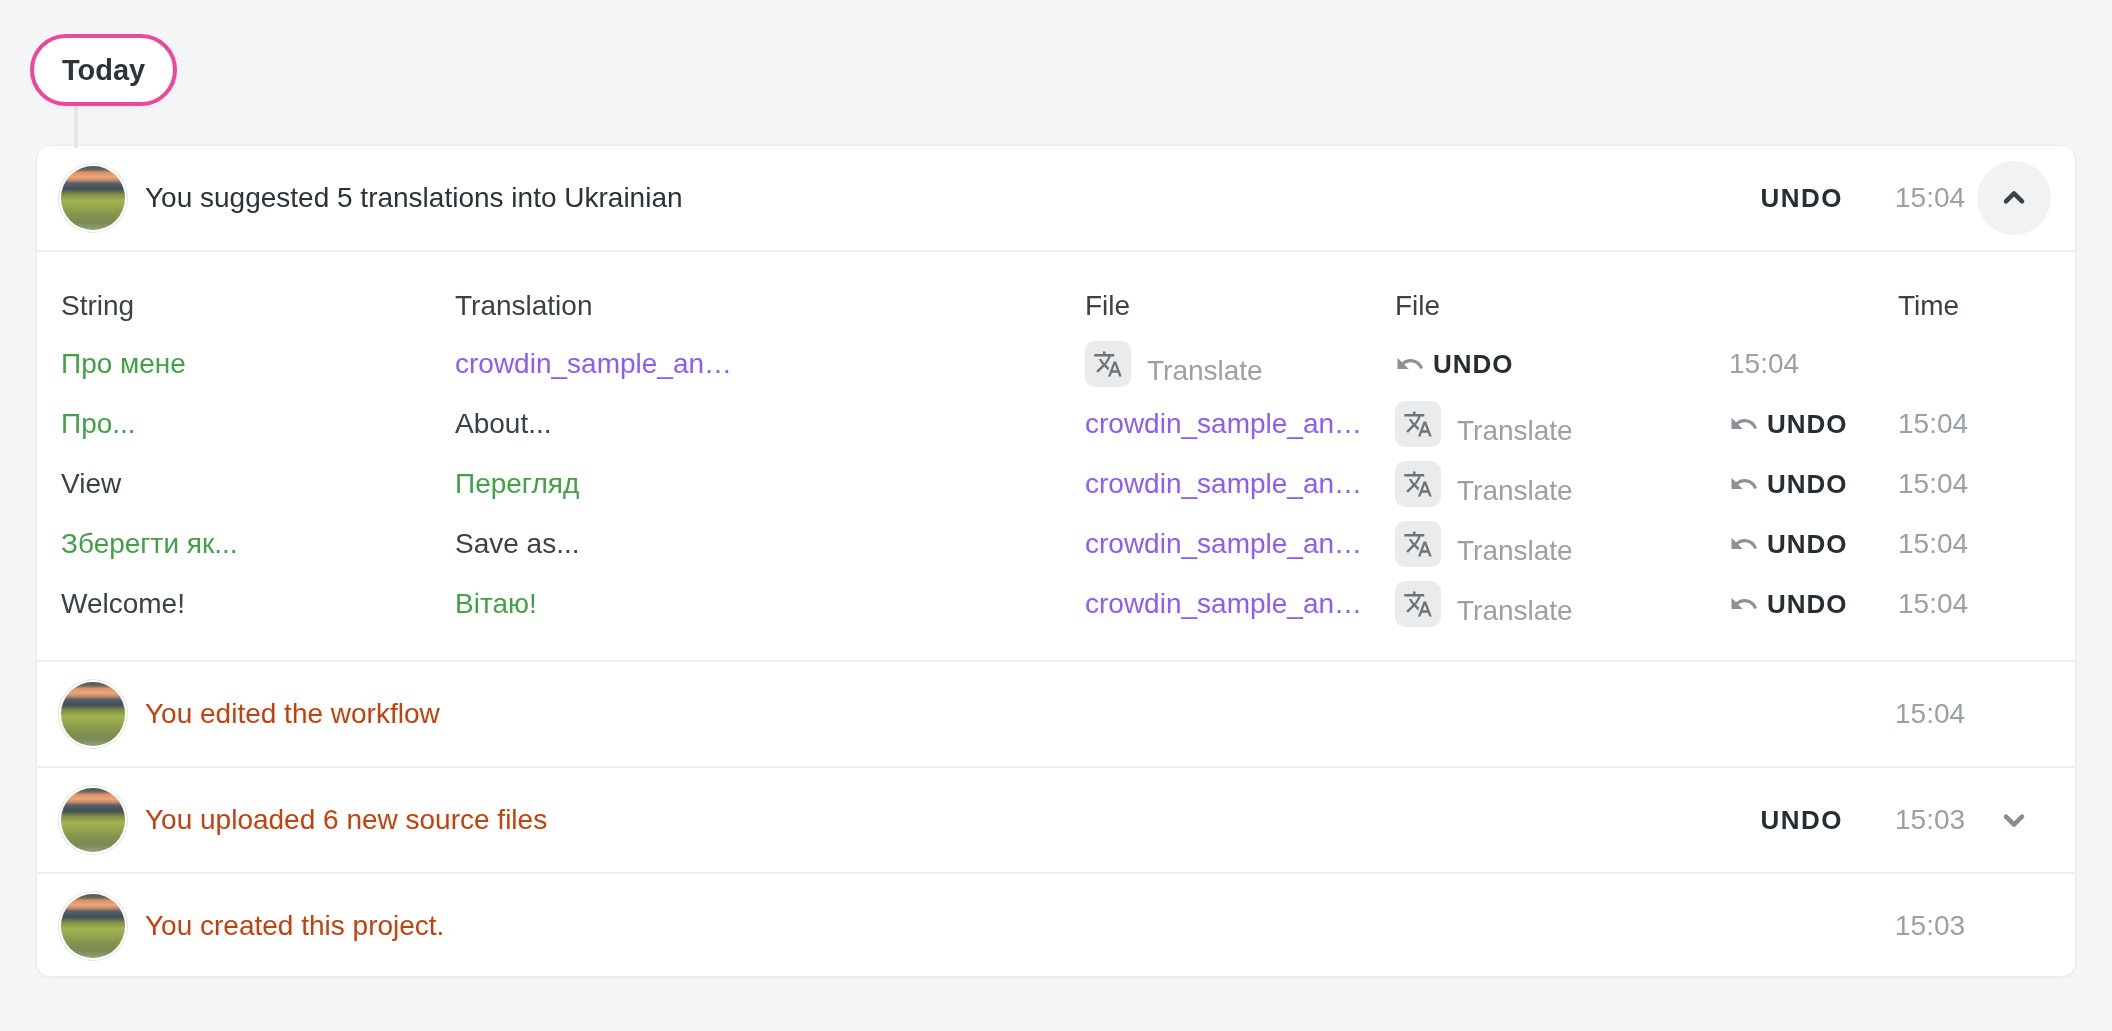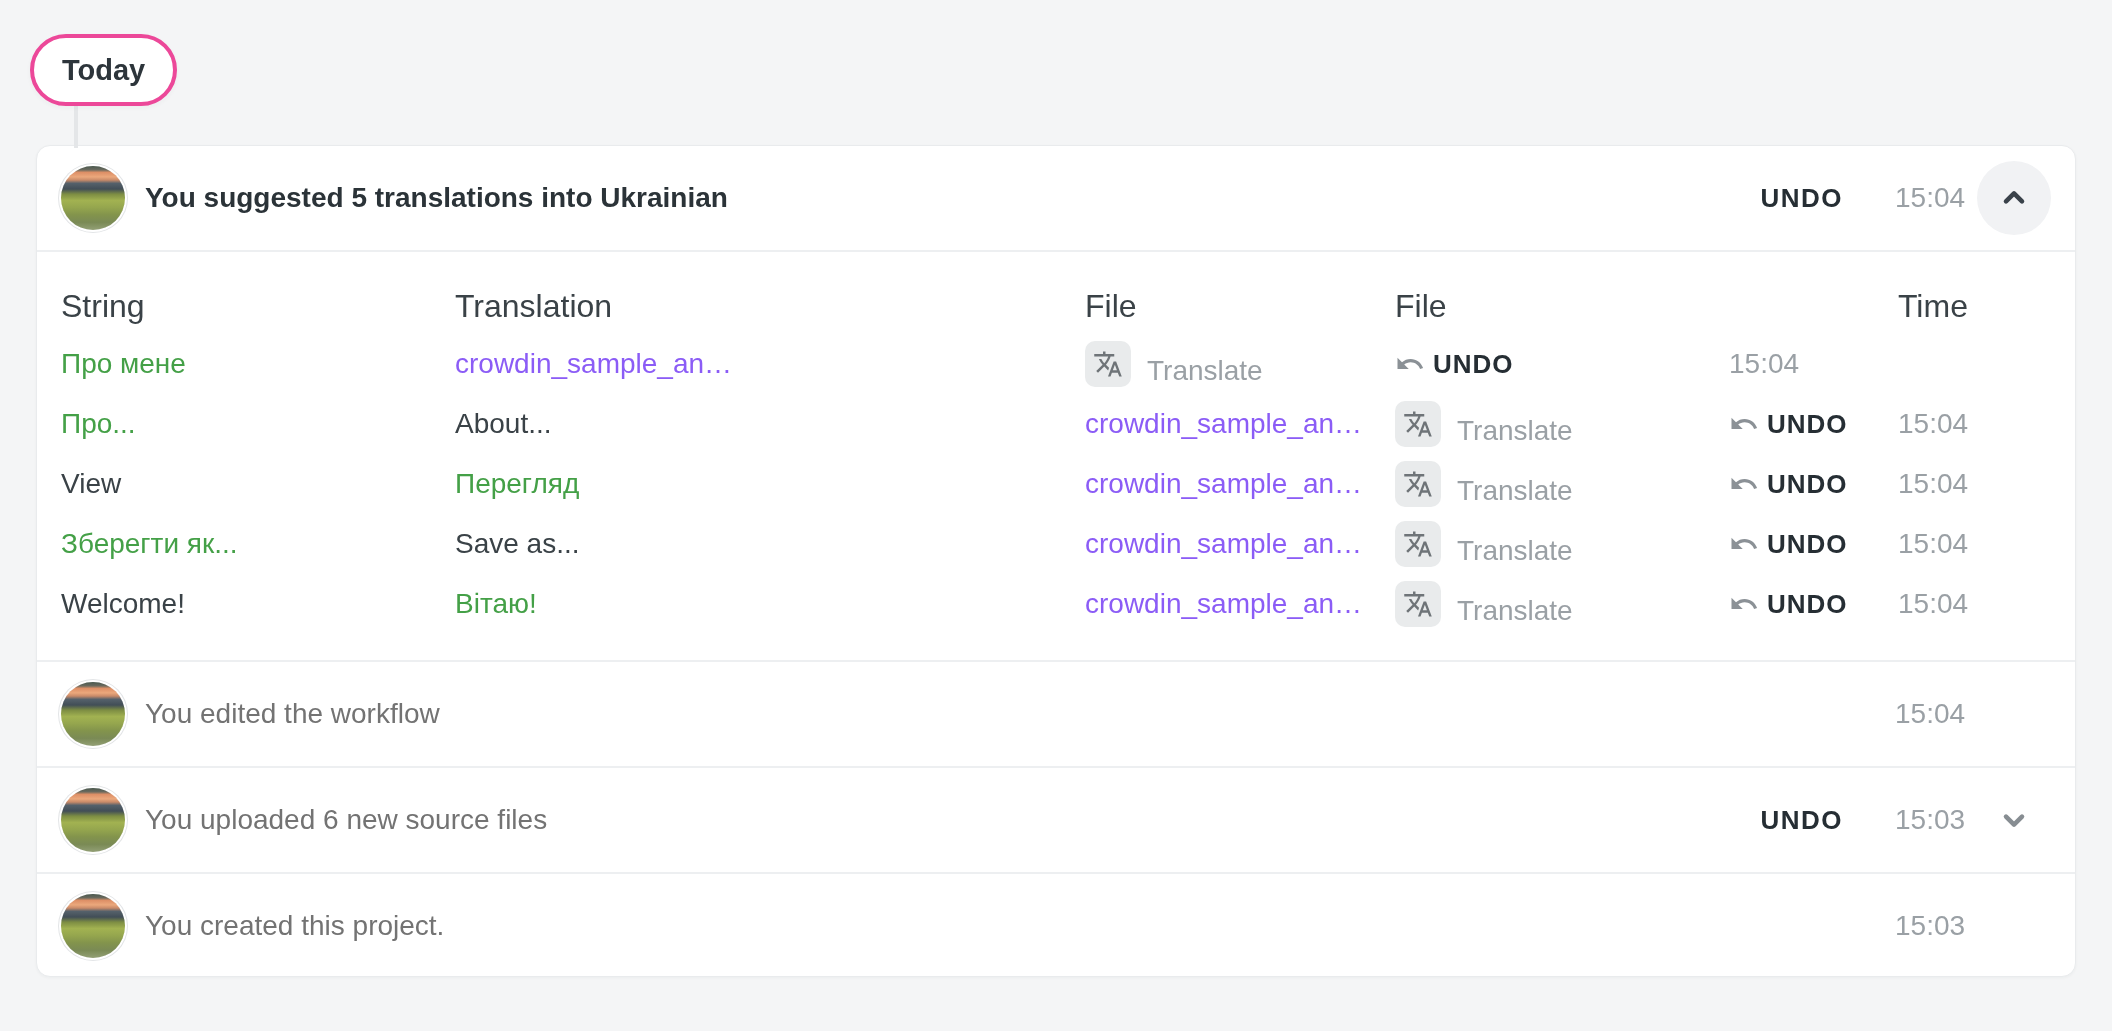--- a/index.html
+++ b/index.html
@@ -47,22 +47,22 @@
     flex:0 0 64px; margin-right:20px;
     background:
       linear-gradient(180deg,
         #49584e 0%, #6a6a5e 6%,
         #dd8f66 10%, #eba87c 17%, #c98a68 22%,
         #55616b 27%, #424e57 36%,
         #7d8d43 44%, #a2b251 54%, #96a74e 64%,
         #83944c 76%, #7a8a55 88%, #93a076 100%);
     box-shadow:0 0 0 2px #fff, 0 0 0 3px #e3e5e7;
   }
-  .row-title { font-size:28px; color:#737373; white-space:nowrap; }
-  .row-title.bold { font-weight:700; color:#2b3338; }
+  .row-title { font-size:28px; color:#c2410c; white-space:nowrap; }
+  .row-title.bold { font-weight:400; color:#2b3338; }
 
   .cluster { margin-left:auto; display:flex; align-items:center; }
   .undo-btn {
     background:none; border:none; cursor:pointer;
     font-family:"Liberation Sans", sans-serif;
     font-size:26px; font-weight:700; letter-spacing:1.5px;
     color:#262e34; margin-right:52px; padding:0;
   }
   .time { width:72px; font-size:28px; color:#9aa0a5; text-align:left; }
   .chev-slot {
@@ -78,21 +78,21 @@
   .ghost { visibility:hidden; }
 
   
   .table { padding:26px 24px 26px 24px; }
   .tgrid {
     display:grid;
     grid-template-columns:394px 630px 310px 334px 169px 1fr;
     align-items:center;
   }
   .thead { height:56px; }
-  .thead .cell { font-size:32px; font-weight:500; color:#3a4247; }
+  .thead .cell { font-size:28px; font-weight:500; color:#3a4247; }
   .trow { height:60px; }
   .cell { font-size:28px; white-space:nowrap; overflow:hidden; }
   .cell.c-string { color:#3a4247; }
   .cell.c-trans  { color:#44a047; }
   .cell.c-file   { color:#8b5cf6; }
   .cell.c-step   { display:flex; align-items:flex-end; }
   .cell.c-time   { color:#9aa0a5; }
 
   .step-badge {
     width:46px; height:46px; border-radius:10px;

